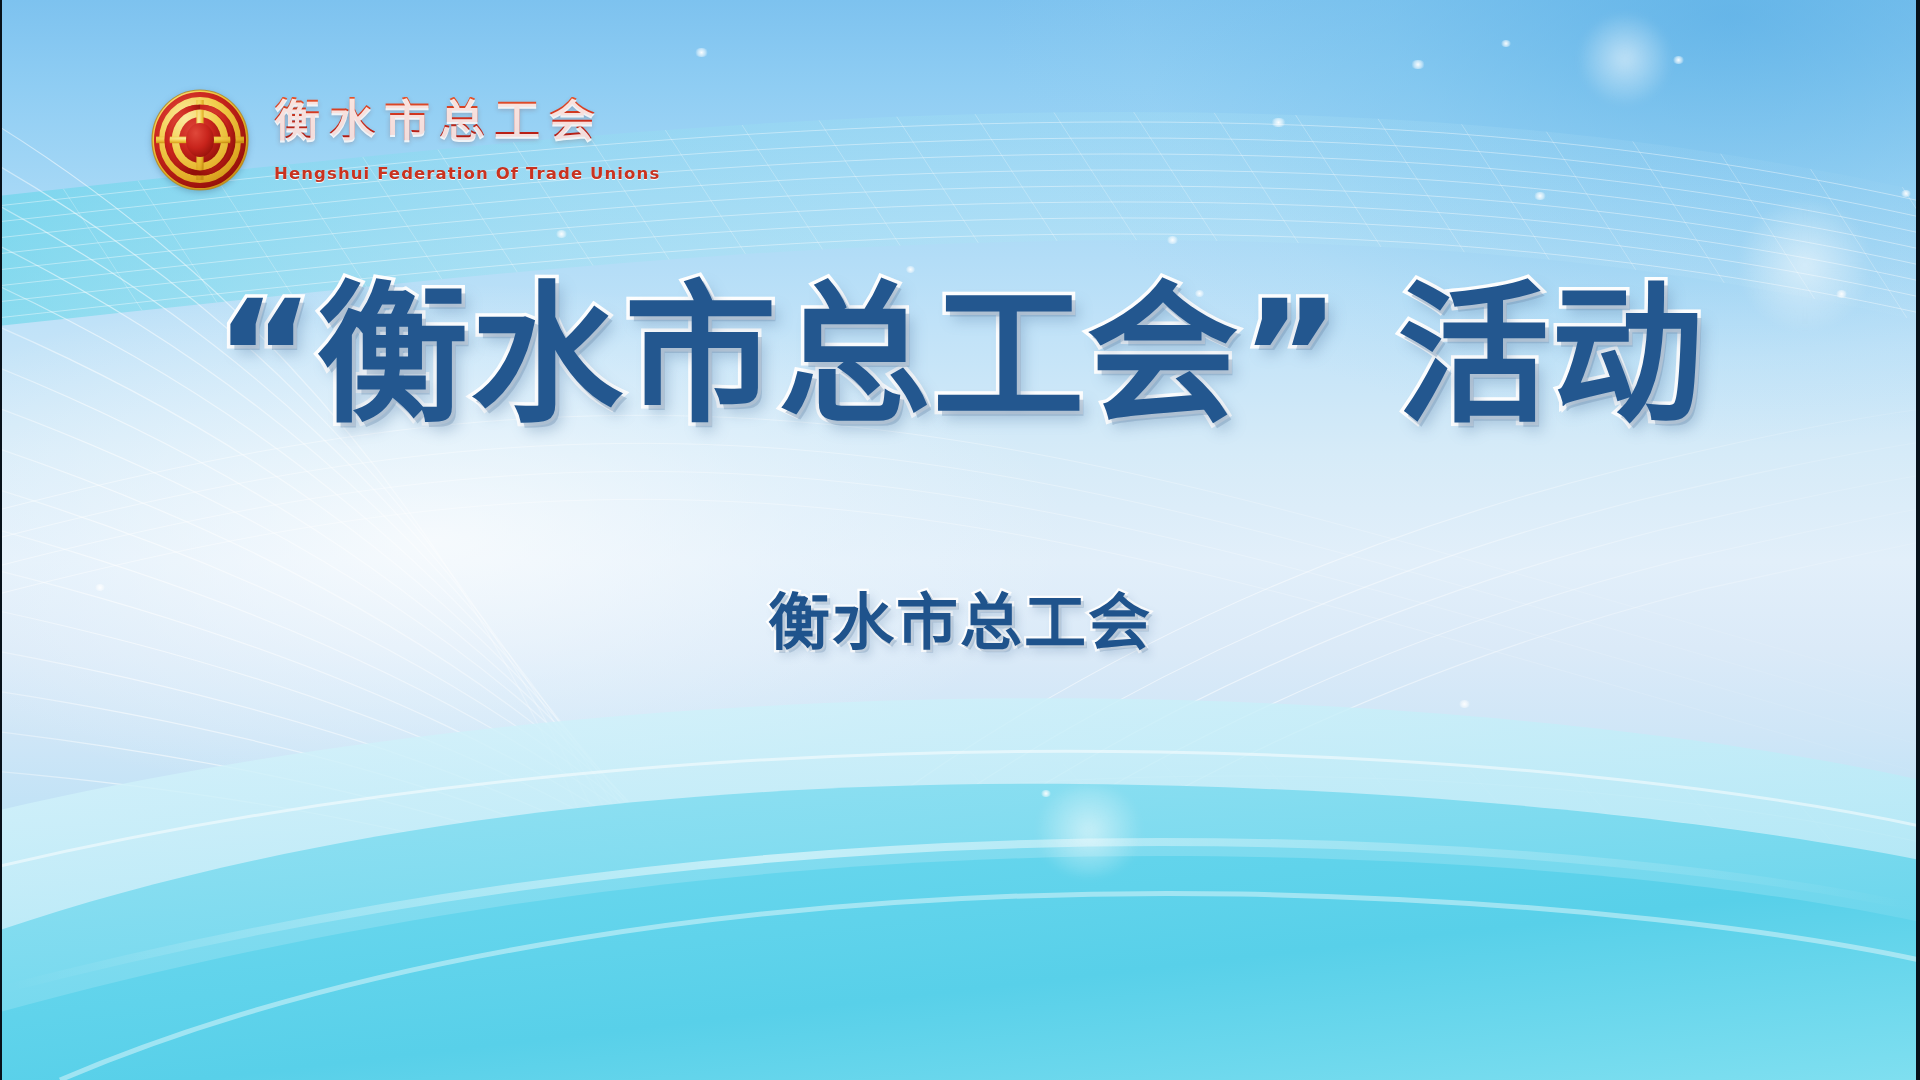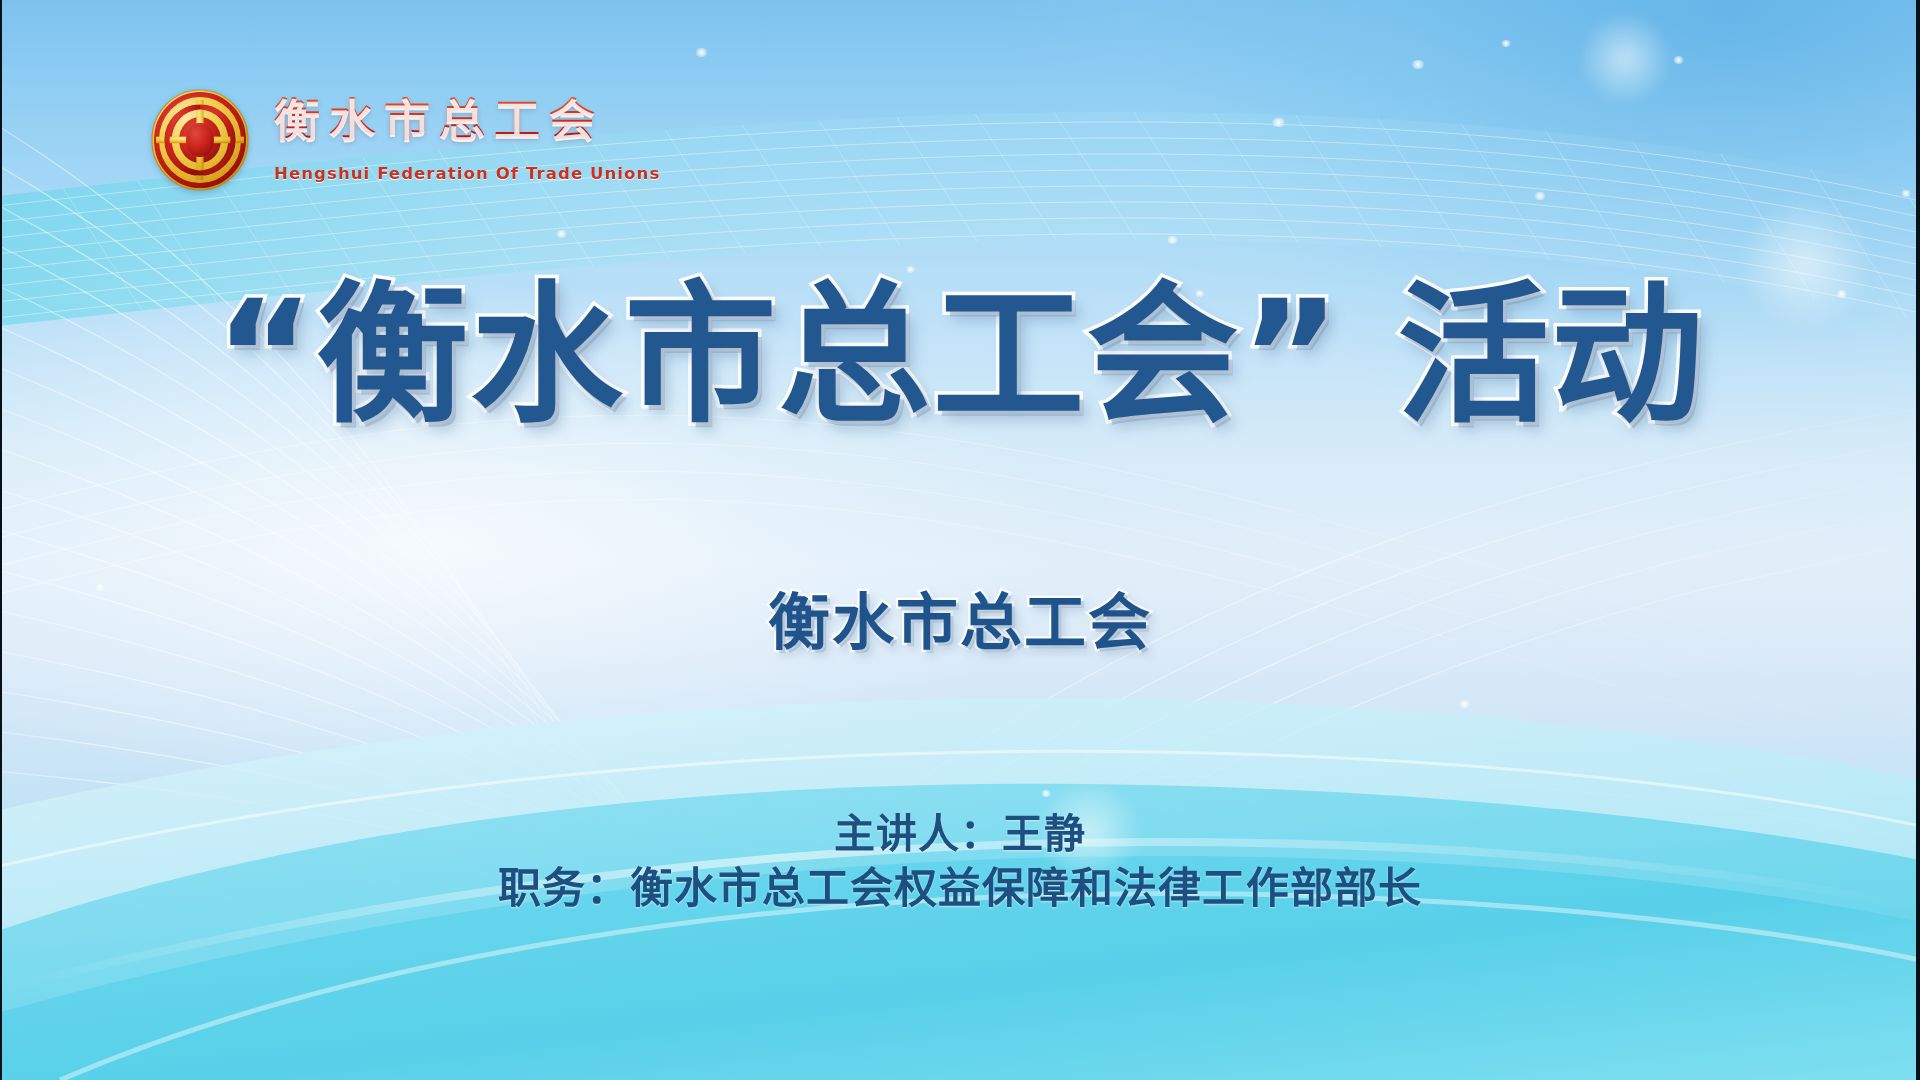--- a/index.html
+++ b/index.html
@@ -470,20 +470,16 @@
   </div>
 
   <div id="title-wrap">
     <div id="main-title">“衡水市总工会” 活动</div>
   </div>
 
   <div id="subtitle-wrap">
     <div id="subtitle">衡水市总工会</div>
   </div>
 
-  <div id="presenter-block">
-    <div class="presenter-line speaker">主讲人：王静</div>
-    <div class="presenter-line role">职务：衡水市总工会权益保障和法律工作部部长</div>
-  </div>
 
   <div class="frame-edge left"></div>
   <div class="frame-edge right"></div>
 </div>
 
 </body></html>

